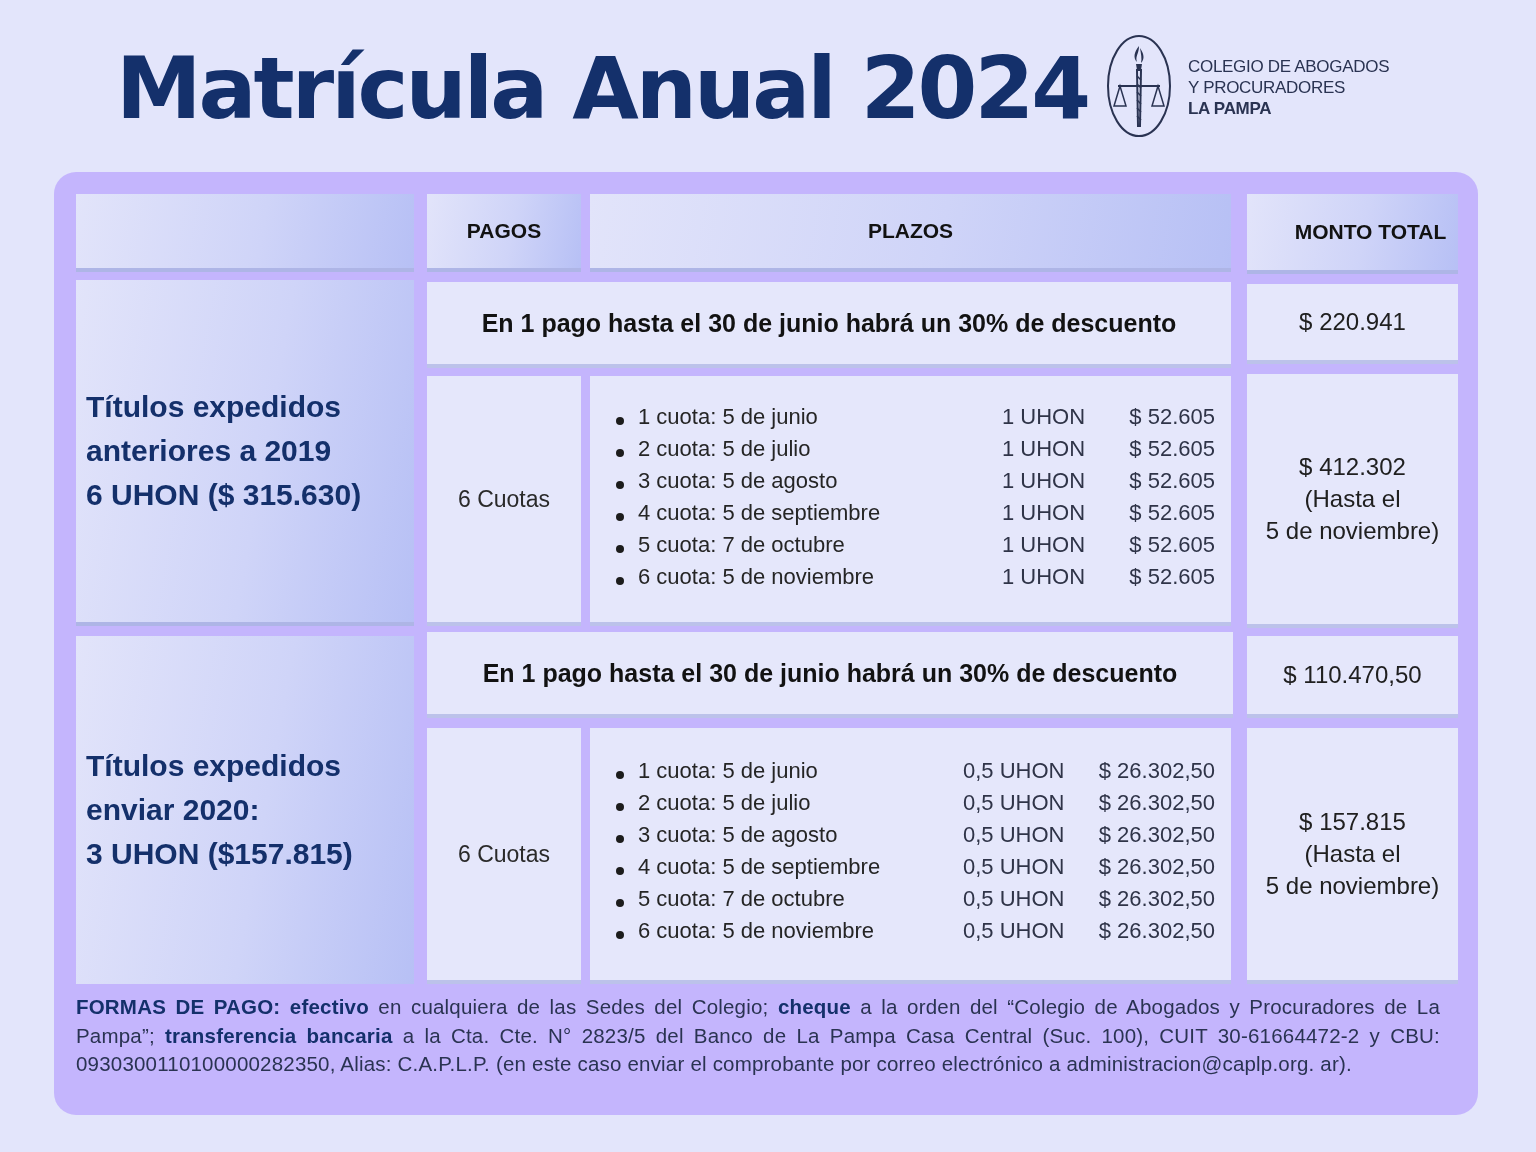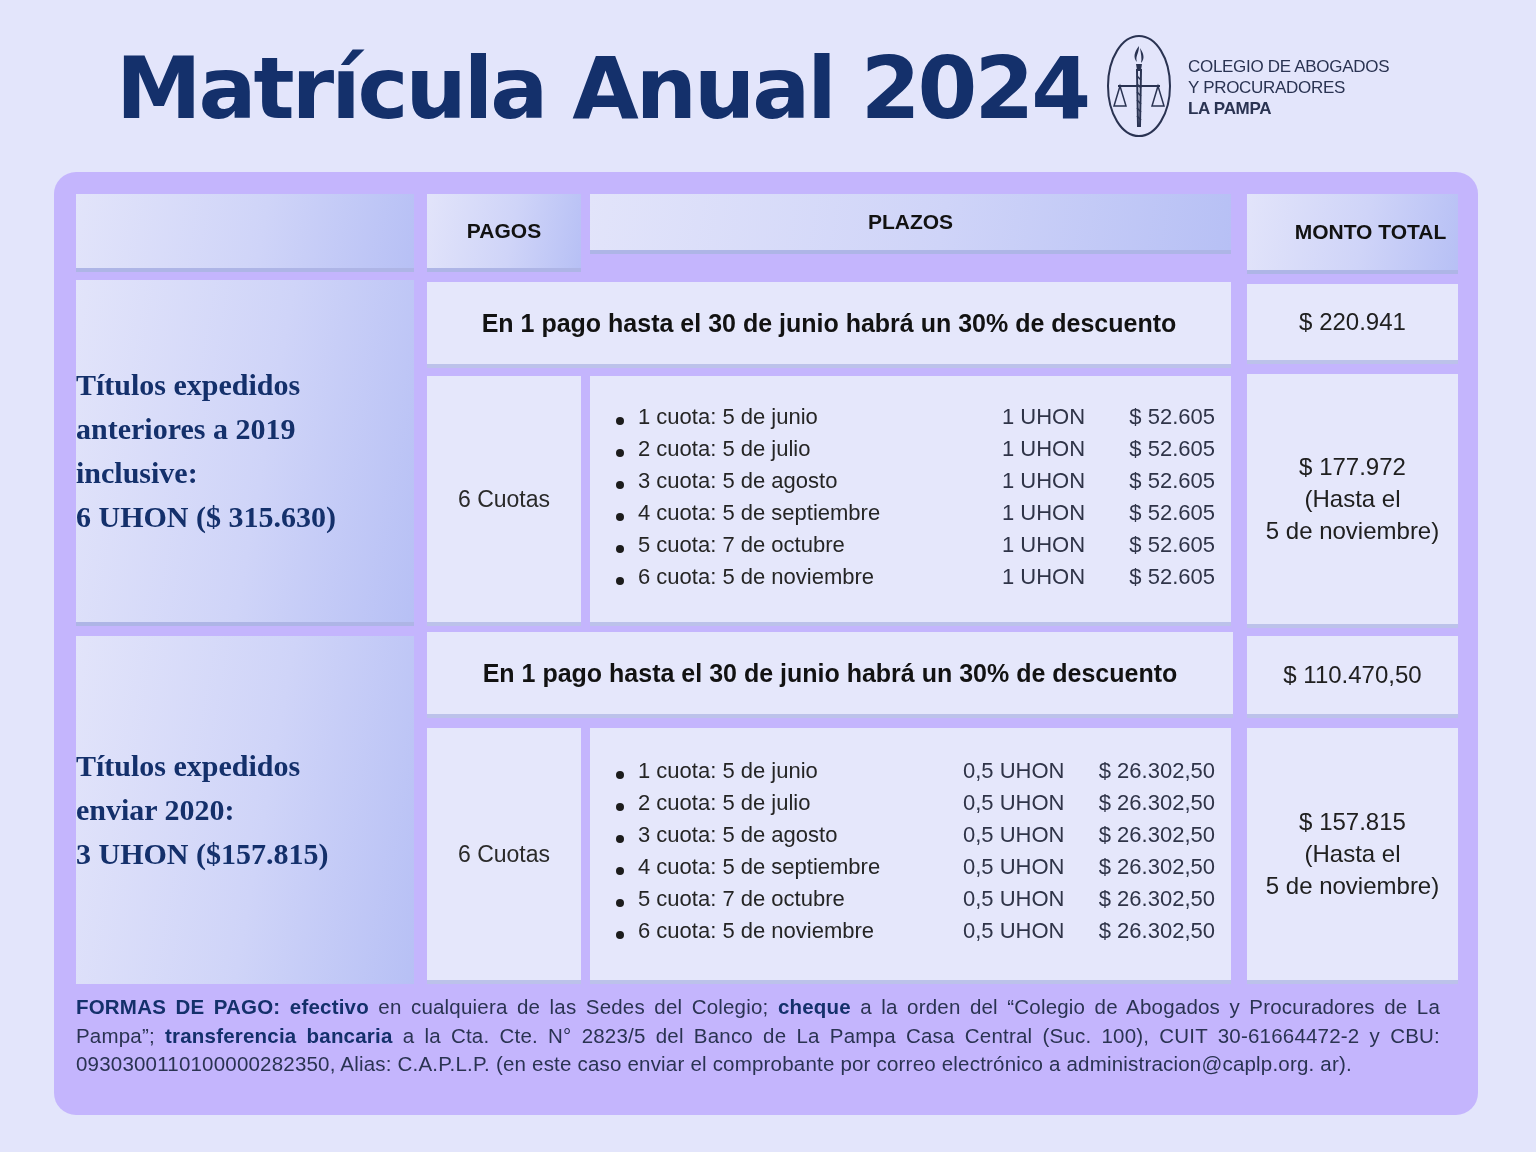--- a/index.html
+++ b/index.html
@@ -34,23 +34,22 @@
     text-align: center;
   }
   .grad {
     background: linear-gradient(100deg, #e2e4fa 0%, #cfd4f8 55%, #b7c0f5 100%);
     border-bottom: 4px solid #aeb5e6;
   }
   .plain { background: #e5e7fb; border-bottom: 4px solid #bcc2ea; }
   .hdr { font-weight: 700; font-size: 21px; color: #121212; }
   .rowhead {
     justify-content: flex-start; text-align: left;
-    font-weight: 700; font-size: 30px; line-height: 44px;
+    padding-left: 10px; font-weight: 700; font-size: 30px; line-height: 44px;
     color: #14306b;
-    font-family: Liberation Serif, serif;
   }
   .discount { font-weight: 700; font-size: 25px; color: #121212; }
   .money { font-size: 24px; color: #202020; }
   .money-multi { font-size: 24px; line-height: 32px; color: #202020; flex-direction: column; }
   .cuotas { font-size: 23px; color: #2a2a2a; }
   .plazos {
     justify-content: flex-start; align-items: flex-start;
     padding: 8px;
   }
   .plist { position: absolute; left: 20px; }
@@ -86,28 +85,27 @@
     <div>COLEGIO DE ABOGADOS</div>
     <div>Y PROCURADORES</div>
     <div class="bold">LA PAMPA</div>
   </div>
 </div>
 
 <div class="card">
 
   <div class="cell grad" style="left:22px; top:22px; width:338px; height:78px;"></div>
   <div class="cell grad hdr" style="left:373px; top:22px; width:154px; height:78px;">PAGOS</div>
-  <div class="cell grad hdr" style="left:536px; top:22px; width:641px; height:60px;">PLAZOS</div>
+  <div class="cell grad hdr" style="left:536px; top:22px; width:641px; height:78px;">PLAZOS</div>
   <div class="cell grad hdr" style="left:1193px; top:22px; width:211px; height:80px;padding-left:36px;">MONTO TOTAL</div>
 
   <div class="cell grad rowhead" style="left:22px; top:108px; width:338px; height:346px;">
     <div>
       <div>Títulos expedidos</div>
       <div>anteriores a 2019</div>
-      <div>inclusive:</div>
       <div>6 UHON ($ 315.630)</div>
     </div>
   </div>
   <div class="cell plain discount" style="left:373px; top:110px; width:804px; height:86px;">En 1 pago hasta el 30 de junio habrá un 30% de descuento</div>
   <div class="cell plain money" style="left:1193px; top:112px; width:211px; height:80px;">$ 220.941</div>
 
   <div class="cell plain cuotas" style="left:373px; top:204px; width:154px; height:250px;">6 Cuotas</div>
   <div class="cell plain plazos" style="left:536px; top:204px; width:641px; height:250px;">
     <div class="plist" style="top:28px; width:605px;">
       <div class="pitem">
@@ -142,21 +140,21 @@
         </div>
       <div class="pitem">
           <span class="dot"></span>
           <span class="lbl">6 cuota: 5 de noviembre</span>
           <span class="uhon" style="left:392px;">1 UHON</span>
           <span class="amt">$ 52.605</span>
         </div>
     </div>
   </div>
   <div class="cell plain money-multi" style="left:1193px; top:202px; width:211px; height:254px;">
-    <div>$ 177.972</div>
+    <div>$ 412.302</div>
     <div>(Hasta el</div>
     <div>5 de noviembre)</div>
   </div>
 
   <div class="cell grad rowhead" style="left:22px; top:464px; width:338px; height:348px; border-bottom:none;">
     <div>
       <div>Títulos expedidos</div>
       <div>enviar 2020:</div>
       <div>3 UHON ($157.815)</div>
     </div>

